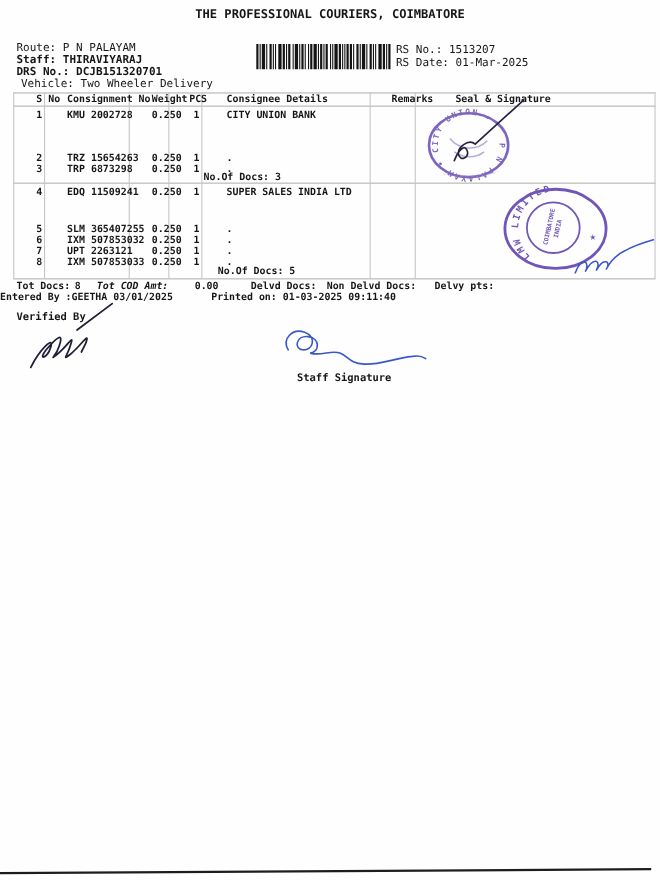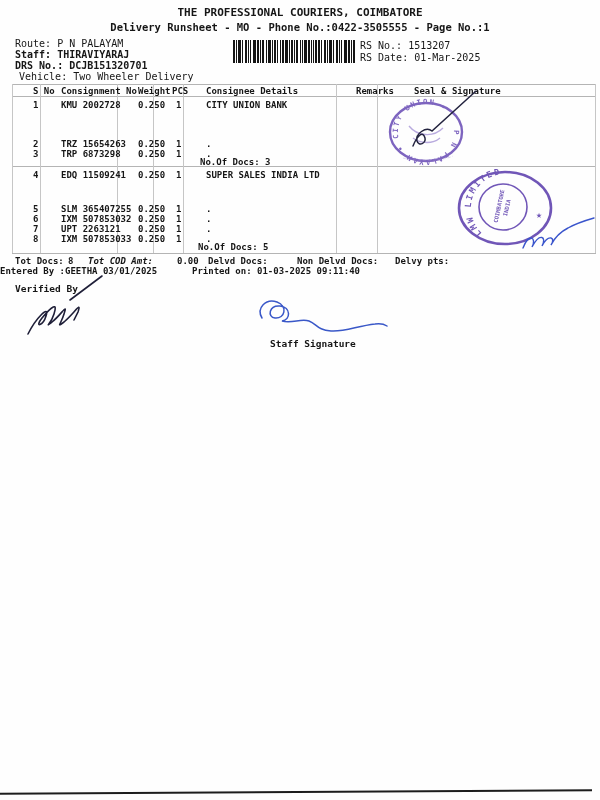--- a/index.html
+++ b/index.html
@@ -18,21 +18,20 @@
   .grp{position:absolute;left:0;width:600px;}
   svg{position:absolute;overflow:visible;}
   .scanline{position:absolute;left:0;top:791px;width:592px;height:2px;background:#1d1d1d;transform:rotate(-0.35deg);}
 </style>
 </head>
 <body>
 
 <div class="page">
 
   <div class="a ctr b" style="top:6px;font-size:11px;">THE PROFESSIONAL COURIERS, COIMBATORE</div>
-  <div class="a ctr b" style="top:21px;font-size:10.5px;">Delivery Runsheet - MO - Phone No.:0422-3505555 - Page No.:1</div>
 
   <div class="a t10" style="left:15px;top:38px;">Route: P N PALAYAM</div>
   <div class="a t10 b" style="left:15px;top:49px;">Staff: THIRAVIYARAJ</div>
   <div class="a t10 b" style="left:15px;top:60px;">DRS No.: DCJB151320701</div>
   <div class="a t10" style="left:19px;top:71px;">Vehicle: Two Wheeler Delivery</div>
 
   <svg style="left:232px;top:40px;" width="124" height="23" viewBox="0 0 124 23">
     <path d="M1 11.5 H123" stroke="#151515" stroke-width="23" fill="none" stroke-dasharray="2 1 1 1 3 1 1 2 2 1 1 1 1 2 3 1 2 1 1 1 2 2 1 1 3 1 1 1 2 1 1 2 1 1 2 1 3 1 1 1 2 1 1 1 2 2 1 1 1 1 3 1 2 1 1 1 1 1 2 1 2 1 1 2"></path>
   </svg>
 
@@ -77,21 +76,21 @@
       <span class="cell cp">1</span>
       <span class="cell cd">.</span>
     </div>
     <div class="trow" style="top:52px;">
       <span class="cell cs">3</span>
       <span class="cell cc">TRP 6873298</span>
       <span class="cell cw">0.250</span>
       <span class="cell cp">1</span>
       <span class="cell cd">.</span>
     </div>
-    <span class="cell" style="left:200px;top:60px;">No.Of Docs: 3</span>
+    <span class="cell" style="left:185px;top:60px;">No.Of Docs: 3</span>
   </div>
 
   <div class="grp" style="top:167px;height:86px;">
     <div class="trow" style="top:3px;">
       <span class="cell cs">4</span>
       <span class="cell cc">EDQ 11509241</span>
       <span class="cell cw">0.250</span>
       <span class="cell cp">1</span>
       <span class="cell cd">SUPER SALES INDIA LTD</span>
     </div>
@@ -162,21 +161,21 @@
       </g>
     </g>
     <path d="M76,80 c6,-16 14,-10 9,-1 c8,-15 15,-10 10,-1 c7,-13 14,-8 9,-1 c5,-10 11,-14 17,-17 c9,-5 19,-8 26,-10" fill="none" stroke="#3a55cc" stroke-width="1.4" stroke-linecap="round"></path>
   </svg>
 
   <div class="a" style="top:256px;left:0;width:600px;">
     <span class="cell" style="left:15px;">Tot Docs:</span>
     <span class="cell" style="left:68px;">8</span>
     <span class="cell" style="left:88px;font-style:italic;">Tot COD Amt:</span>
     <span class="cell" style="left:177px;">0.00</span>
-    <span class="cell" style="left:208px;">Delvd Docs:</span>
+    <span class="cell" style="left:228px;">Delvd Docs:</span>
     <span class="cell" style="left:297px;">Non Delvd Docs:</span>
     <span class="cell" style="left:395px;">Delvy pts:</span>
   </div>
   <div class="a" style="top:266px;left:0;width:600px;">
     <span class="cell" style="left:0;">Entered By :GEETHA 03/01/2025</span>
     <span class="cell" style="left:192px;">Printed on: 01-03-2025 09:11:40</span>
   </div>
 
   <div class="a t9 b" style="left:15px;top:284px;font-size:9.5px;">Verified By</div>
   <div class="a t9 b" style="left:270px;top:291px;font-size:9.5px;margin-top:48px;">Staff Signature</div>

